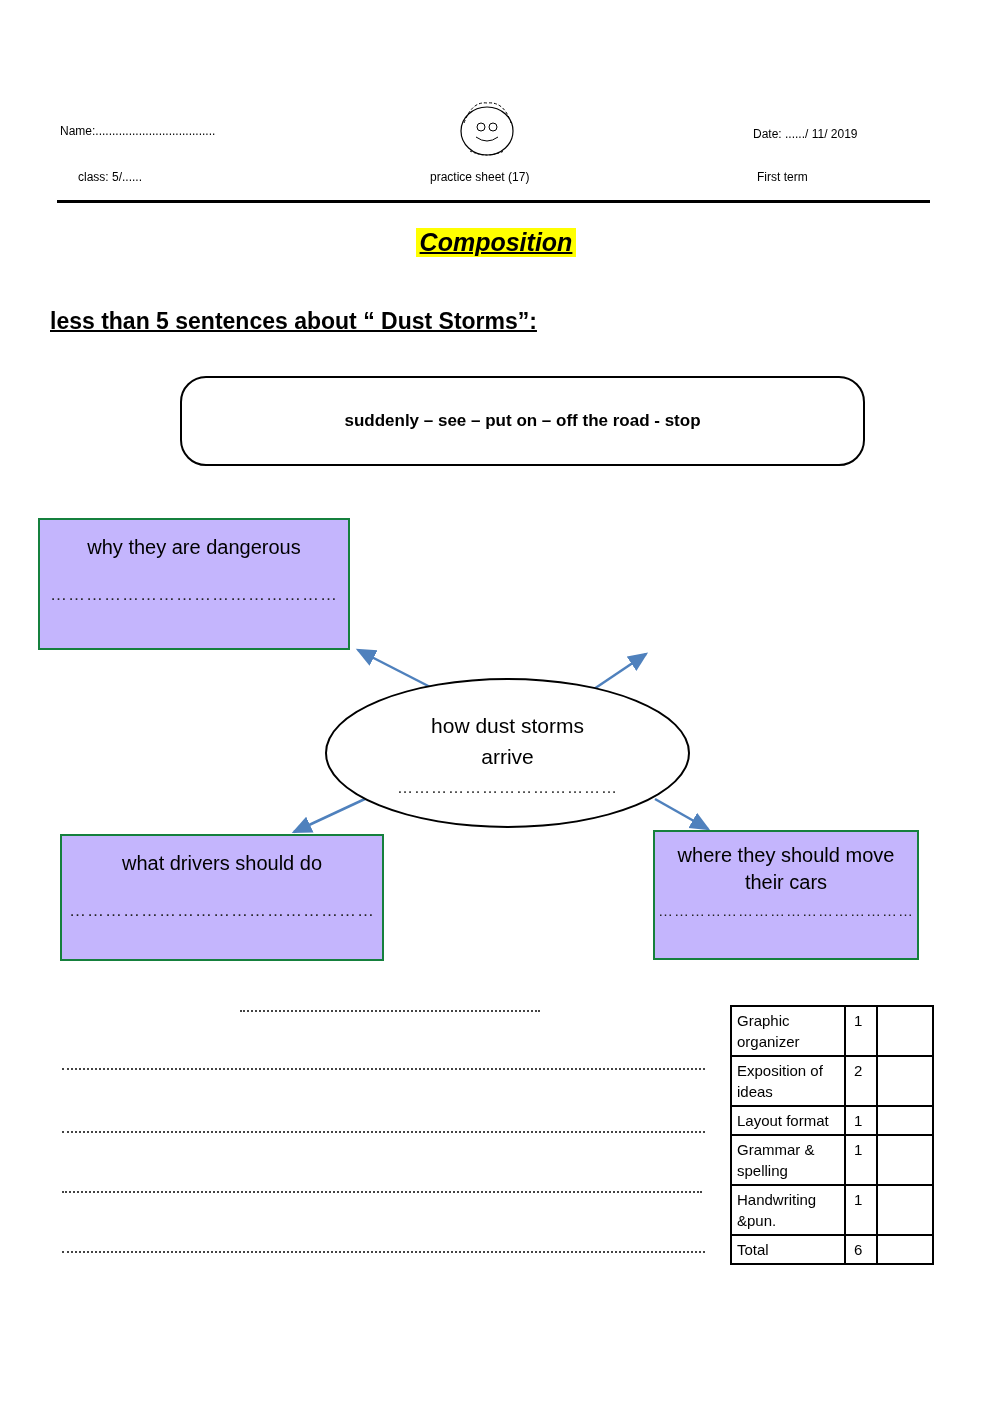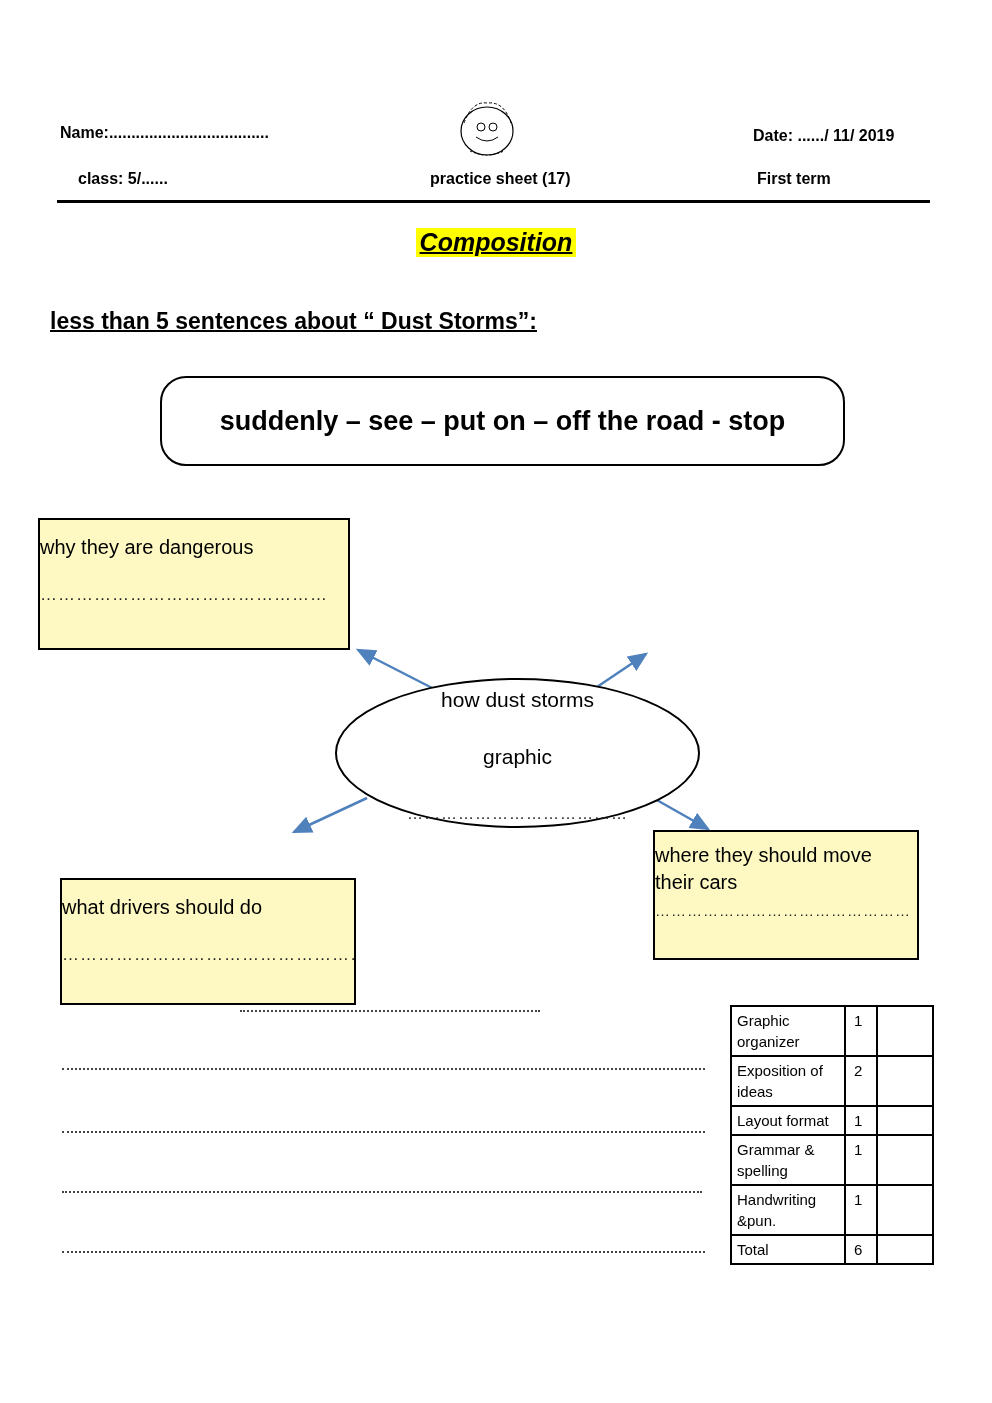--- a/index.html
+++ b/index.html
@@ -2,39 +2,39 @@
 <html><head>
 <meta charset="utf-8">
 <style>
   * { margin:0; padding:0; box-sizing:border-box; }
   html,body { background:#ffffff; }
   .page {
     position:relative; width:992px; height:1403px; background:#ffffff;
     font-family:"Liberation Sans", sans-serif; color:#000; overflow:hidden;
   }
   .abs { position:absolute; }
-  .hdr-text { font-weight:bold; font-size:16px; white-space:nowrap;text-align:right; }
+  .hdr-text { font-weight:normal; font-size:12px; white-space:nowrap;text-align:right; }
   .rule { border-top:3px solid #000; }
   .title-wrap { width:100%; text-align:center; }
   .title {
     display:inline-block; font-size:25px; font-weight:bold; font-style:italic;
     background:#ffff00; text-decoration:underline; text-decoration-thickness:2px;
     padding:0 4px;
   }
   .instr {
     font-size:23px; font-weight:bold; text-decoration:underline;
     text-decoration-thickness:2px; white-space:nowrap;
   }
   .wordbank {
     border:2px solid #000; border-radius:26px; display:flex;
     align-items:center; justify-content:center;
-    font-size:27px; font-weight:bold;
+    font-size:17px; font-weight:bold;margin-left:20px;
   }
   .gbox {
-    border:2px solid #000000; background:#fef9c3; text-align:left; padding-top:14px;
+    border:2px solid #15803d; background:#c4b5fd; text-align:center; padding-top:14px;
   }
   .gbox .lbl { font-size:20px; line-height:1.35; }
   .dots { font-size:17px; color:#222; letter-spacing:1px; margin-top:24px; white-space:nowrap; overflow:hidden; }
   .ellipse {
     border:2px solid #000; border-radius:50%; background:#fff;
     display:flex; flex-direction:column; align-items:center; justify-content:center;
     text-align:center;
   }
   .ellipse .lbl { font-size:21px; line-height:1.5; }
   .ellipse .dots { margin-top:6px; font-size:16px; }
@@ -96,27 +96,27 @@
     <line x1="367" y1="798" x2="294" y2="832" stroke="#4f81bd" stroke-width="2.5" marker-end="url(#ah)"></line>
     <line x1="655" y1="799" x2="708" y2="829" stroke="#4f81bd" stroke-width="2.5" marker-end="url(#ah)"></line>
   </svg>
 
   <div class="abs gbox" style="left:38px; top:518px; width:312px; height:132px;">
     <div class="lbl">why they are dangerous</div>
     <div class="dots">…………………………………………</div>
   </div>
 
 
-  <div class="abs ellipse" style="left:335px; top:678px; width:365px; height:150px;gap:26px;">
+  <div class="abs ellipse" style="left:325px; top:678px; width:365px; height:150px;">
     <div class="lbl">how dust storms</div>
-    <div class="lbl">graphic</div>
+    <div class="lbl">arrive</div>
     <div class="dots">…………………………………</div>
   </div>
 
-  <div class="abs gbox" style="left:60px; top:878px; width:296px; height:127px;">
+  <div class="abs gbox" style="left:60px; top:834px; width:324px; height:127px;">
     <div class="lbl">what drivers should do</div>
     <div class="dots">……………………………………………</div>
   </div>
 
   <div class="abs gbox" style="left:653px; top:830px; width:266px; height:130px; padding-top:10px;">
     <div class="lbl">where they should move</div>
     <div class="lbl">their cars</div>
     <div class="dots" style="margin-top:6px; font-size:15px;">…………………………………………</div>
   </div>
 

